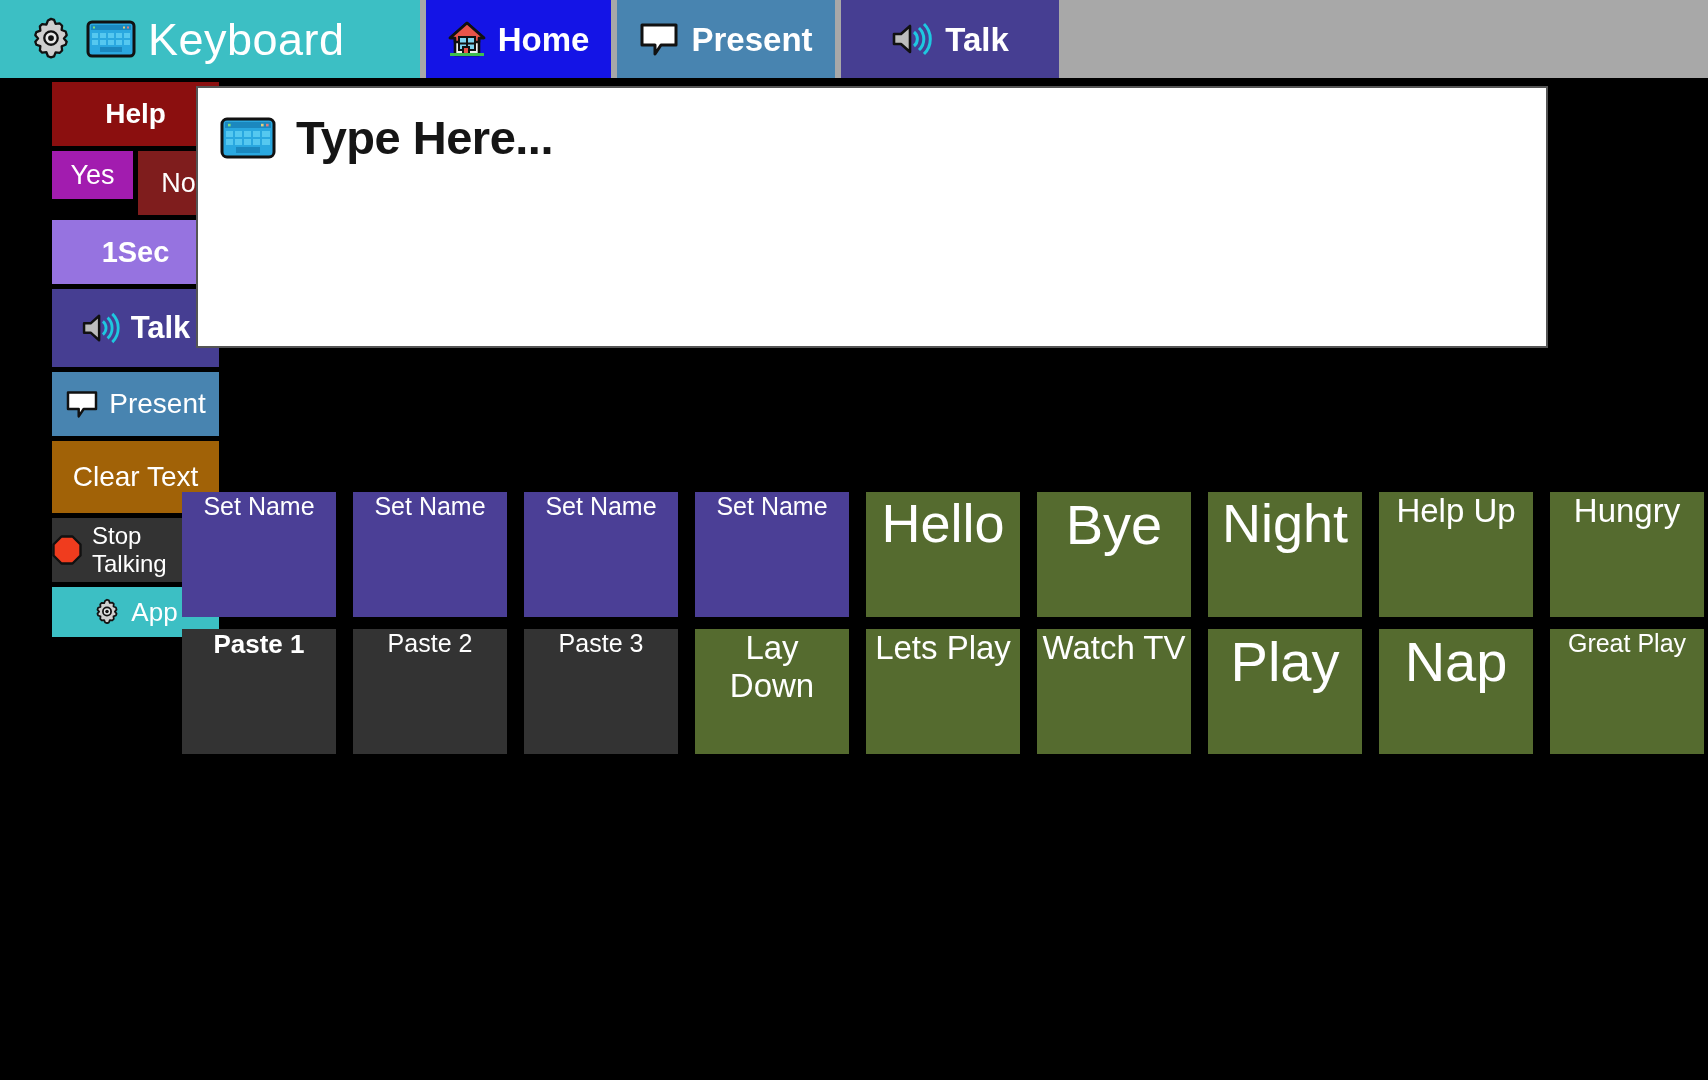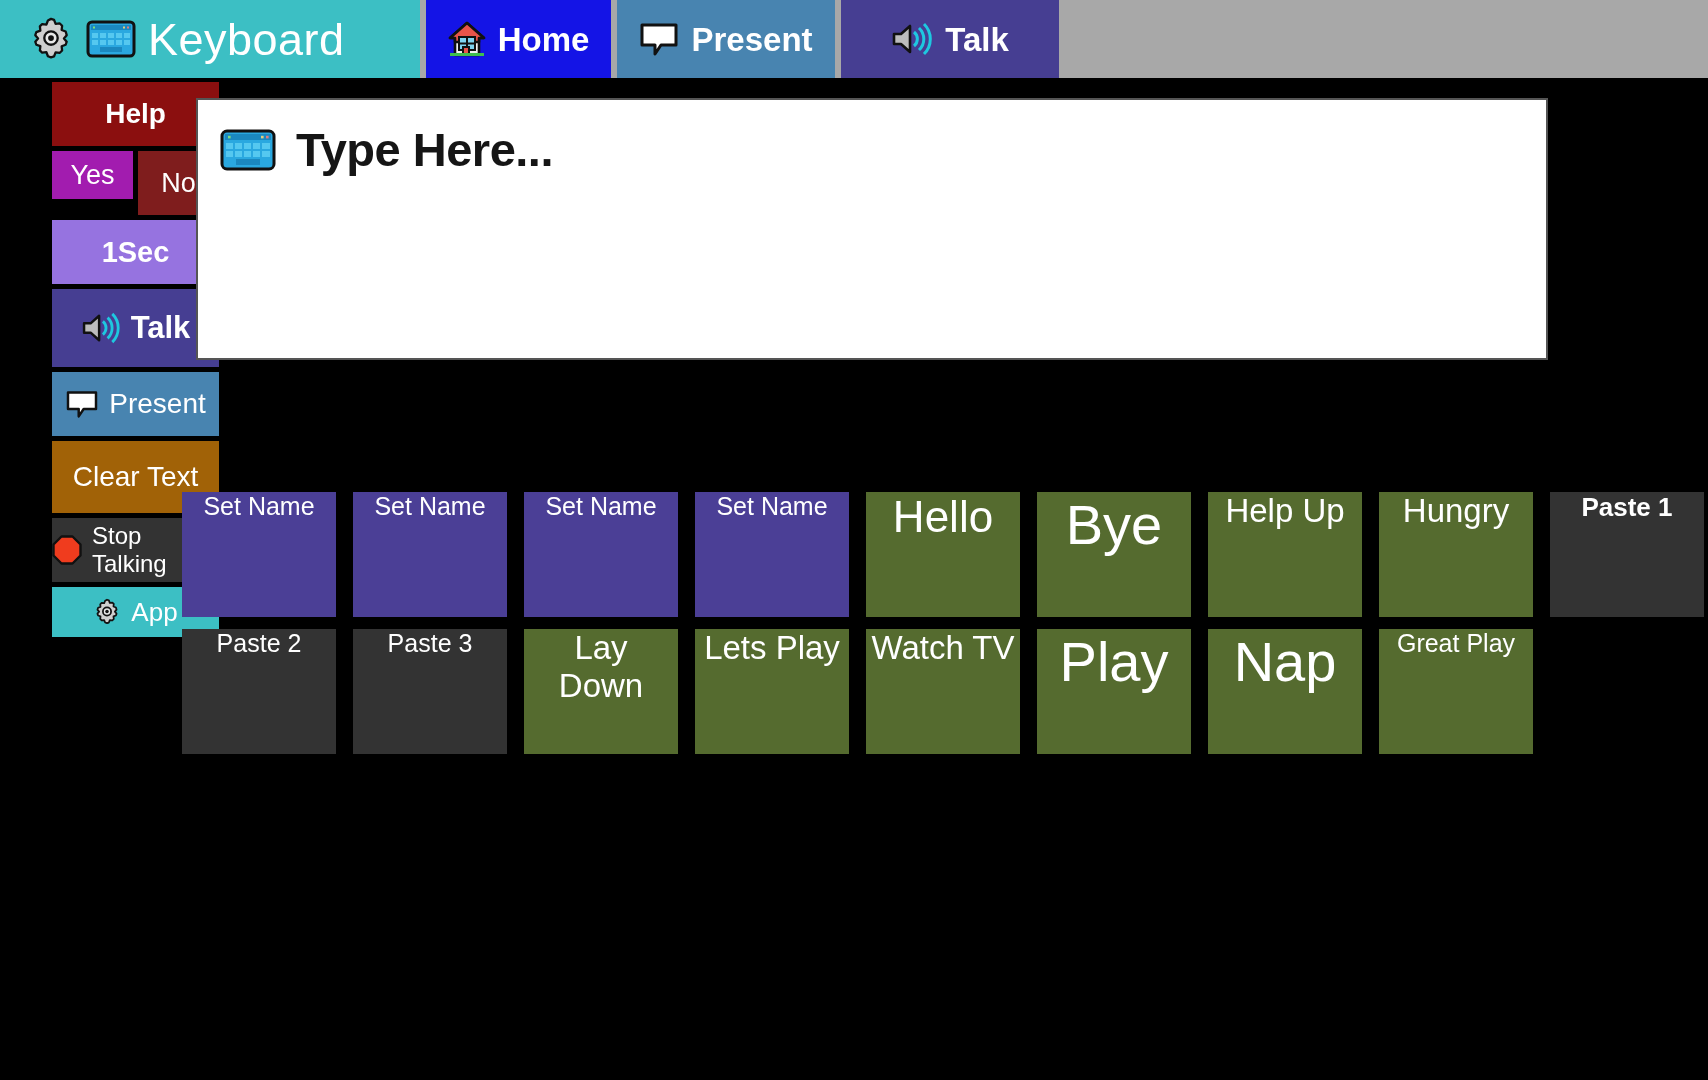--- a/index.html
+++ b/index.html
@@ -72,21 +72,21 @@
   #side-app       { height: 50px; background: #3cbfc4; font-size: 26px; font-weight: 400; }
 
   .repeat-ico { width: 34px; height: 34px; flex: 0 0 auto; }
   .stop-ico   { width: 30px; height: 30px; flex: 0 0 auto; }
   .gear-sm    { width: 28px; height: 28px; flex: 0 0 auto; }
   .bub-sm     { width: 34px; height: 28px; flex: 0 0 auto; }
   .spk-sm     { width: 40px; height: 32px; flex: 0 0 auto; }
 
   
   #textpanel {
-    position: absolute; left: 196px; top: 98px;
+    position: absolute; left: 196px; top: 86px;
     width: 1352px; height: 262px;
     background: #ffffff;
     border: 2px solid #555;
   }
   #typehere-row {
     display: flex; align-items: center; gap: 20px;
     padding: 26px 0 0 22px;
   }
   #typehere-text {
     font-size: 47px; font-weight: 700; color: #151515;
@@ -112,21 +112,21 @@
     text-align: center;
     padding: 0 4px;
     font-family: "Liberation Sans", sans-serif;
   }
   .c-purple { background: #4b3f96; }
   .c-green  { background: #556b2f; }
   .c-dark   { background: #333333; }
   .sz-sm  { font-size: 25px; font-weight: 400; }
   .sz-smb { font-size: 26px; font-weight: 700; }
   .sz-md  { font-size: 33px; font-weight: 400; }
-  .sz-lg  { font-size: 44px; font-weight: 400; }
+  .sz-lg  { font-size: 54px; font-weight: 400; }
   .sz-xl  { font-size: 56px; font-weight: 400; }
 </style>
 </head>
 <body>
 
 <div id="topbar">
 
   <div class="tab" id="tab-keyboard">
     <svg class="gear-ico" viewBox="0 0 48 48">
       <path d="M24 3l3.2 1.1 1.6 4.2 4.4-.5 2.4 2.4-.5 4.4 4.2 1.6L40.4 20l-2.9 3.4 2.9 3.4-1.1 3.2-4.2 1.6.5 4.4-2.4 2.4-4.4-.5-1.6 4.2L24 43.1l-3.2-1.1-1.6-4.2-4.4.5-2.4-2.4.5-4.4L8.7 30l-1.1-3.2 2.9-3.4-2.9-3.4 1.1-3.2 4.2-1.6-.5-4.4 2.4-2.4 4.4.5 1.6-4.2z" fill="#cfcfcf" stroke="#111" stroke-width="2.4" stroke-linejoin="round"></path>
@@ -283,20 +283,23 @@
     </div>
     <div class="cell c-purple sz-sm">
       <span>Set Name</span>
     </div>
     <div class="cell c-green sz-lg">
       <span>Hello</span>
     </div>
     <div class="cell c-green sz-xl">
       <span>Bye</span>
     </div>
+    <div class="cell c-green sz-lg">
+      <span>Night</span>
+    </div>
     <div class="cell c-green sz-md">
       <span>Help Up</span>
     </div>
     <div class="cell c-green sz-md">
       <span>Hungry</span>
     </div>
     <div class="cell c-dark sz-smb">
       <span>Paste 1</span>
     </div>
     <div class="cell c-dark sz-sm">

